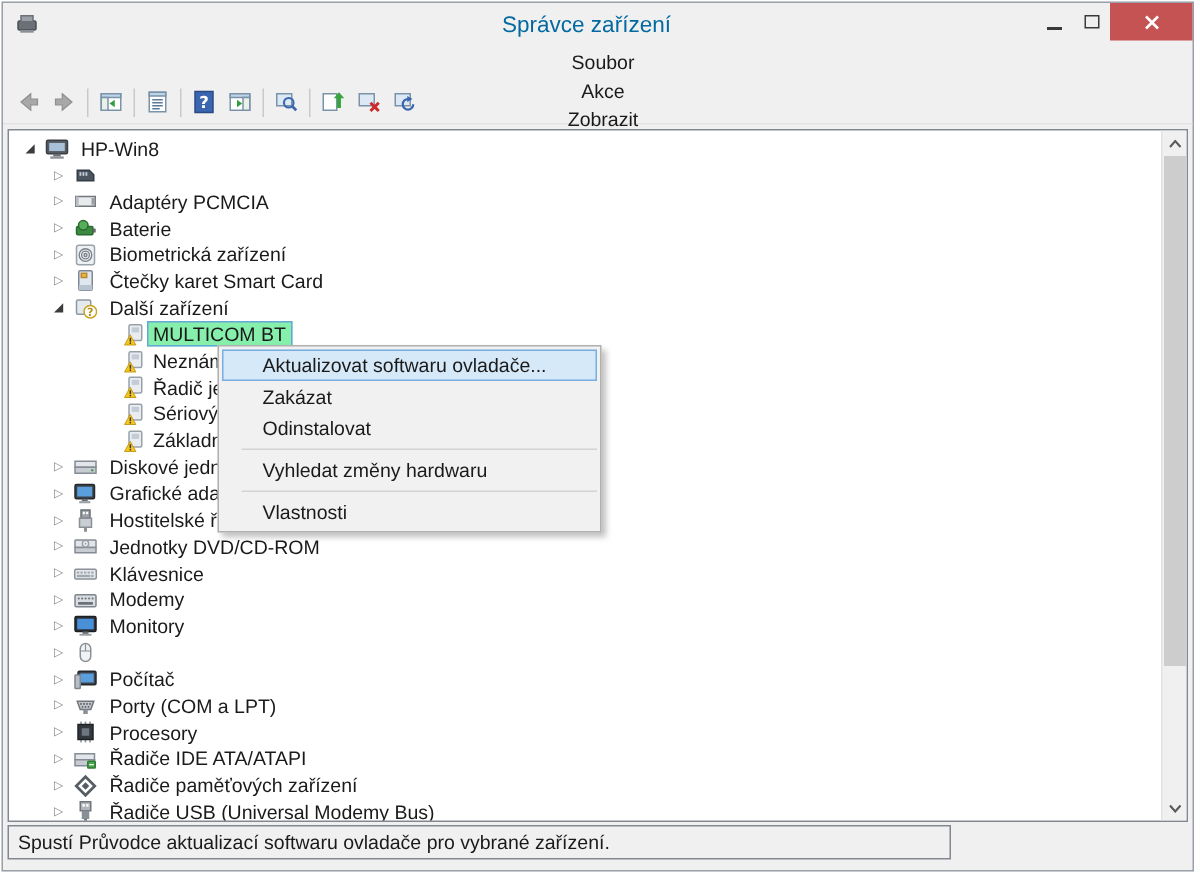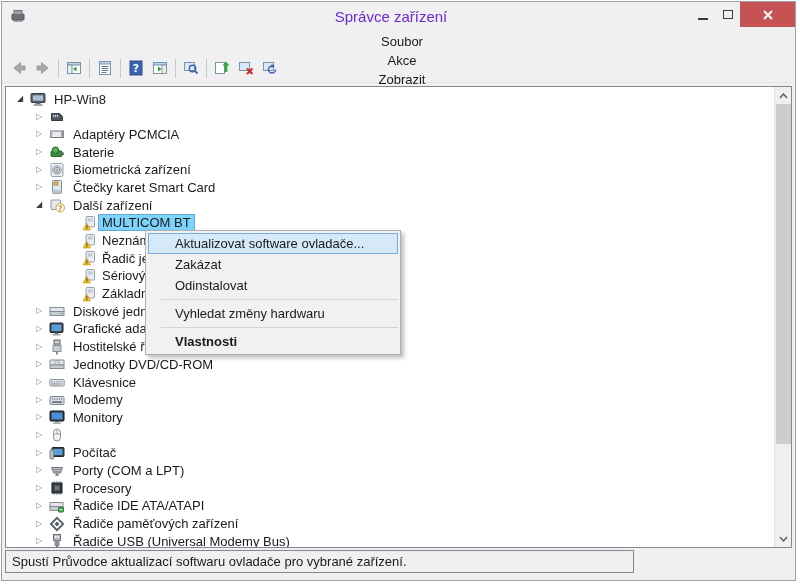--- a/index.html
+++ b/index.html
@@ -15,21 +15,21 @@
   .window {
     position: absolute; left: 1px; top: 1px; width: 795px; height: 580px;
     background: #f0f0f0;
     border: 1px solid #9aa0a8;
   }
   
   .titlebar { position: relative; height: 30px; }
   .app-icon { position: absolute; left: 8px; top: 6px; width: 16px; height: 16px; }
   .title {
     position: absolute; left: 0; right: 15px; top: 6px;
-    text-align: center; font-size: 15px; color: #6d28d9;
+    text-align: center; font-size: 15px; color: #0369a1;
   }
   .win-controls { position: absolute; right: 0; top: 0; display: flex; height: 25px; }
   .wc-btn { display: flex; align-items: center; justify-content: center; }
   .wc-min, .wc-max { width: 25px; }
   .wc-close { width: 55px; background: #c65353; }
   .glyph-min { width: 10px; height: 2px; background: #3a3a3a; margin-top: 8px; }
   .glyph-max { width: 10px; height: 9px; border: 1px solid #3a3a3a; background: transparent; }
   
   .menubar { display: flex; height: 22px; align-items: center; padding-left: 7px; flex-direction: column; }
   .menu-item { padding: 2px 8px; cursor: default; }
@@ -52,21 +52,21 @@
     font-family: "DejaVu Sans", sans-serif; font-size: 8px; line-height: 15px;
   }
   .exp-collapsed { color: #8a8a8a; }
   .exp-expanded  { color: #3c3c3c; }
   .iconbox { position: absolute; top: 1px; width: 16px; height: 16px; }
   .iconbox svg, .tb-btn svg, .app-icon svg { display: block; }
   .lbl { position: absolute; top: 1.5px; white-space: nowrap; line-height: 15px; }
   .lvl0 .expander { left: 8px; }  .lvl0 .iconbox { left: 24px; }  .lvl0 .lbl { left: 48px; }
   .lvl1 .expander { left: 27px; } .lvl1 .iconbox { left: 43px; }  .lvl1 .lbl { left: 67px; } .lvl2 .iconbox { left: 76px; } .lvl2 .lbl { left: 96px; }
   .lbl.sel {
-    background: #7dd3fc; border: 1px solid #64a8d8;
+    background: #86efac; border: 1px solid #64a8d8;
     padding: 0 3px; margin-left: -4px; top: 0.5px;
   }
   
   .scrollbar {
     position: absolute; right: 0; top: 0; bottom: 0; width: 17px;
     background: #f0f0f0; border-left: 1px solid #e2e2e2;
   }
   .sb-arrow { position: absolute; left: 0; width: 17px; height: 17px;
     display: flex; align-items: center; justify-content: center; }
   .sb-up { top: 0; } .sb-down { bottom: 0; }
@@ -76,21 +76,21 @@
     position: absolute; left: 143px; top: 228px; width: 256px;
     background: #f1f1f1; border: 1px solid #b0b0b0;
     box-shadow: 3px 3px 4px rgba(0,0,0,0.25);
     padding: 2px 0;
   }
   .cm-item { height: 21px; line-height: 21px; padding-left: 29px; white-space: nowrap; }
   .cm-item.hl {
     background: #d6e9f8; border: 1px solid #78aede;
     margin: 0 2px; padding-left: 26px; height: 21px; line-height: 19px;
   }
-  .cm-item.bold { font-weight: bold; }
+  .cm-item.bold { font-weight: normal; }
   .cm-sep { height: 1px; background: #d4d4d4; margin: 3px 2px 3px 15px; }
   
   .statusbar {
     position: absolute; left: 3px; top: 548px; width: 629px; height: 23px;
     background: #f0f0f0; border: 1px solid #828790;
     display: flex; align-items: center; padding-left: 6px;
   }
 </style>
 </head>
 <body>
@@ -575,21 +575,21 @@
       <div class="sb-thumb"></div>
       <div class="sb-arrow sb-down">
         <svg width="9" height="6" viewBox="0 0 9 6">
           <polyline points="1,1 4.5,5 8,1" fill="none" stroke="#5a5a5a" stroke-width="1.4"></polyline>
         </svg>
       </div>
     </div>
   </div>
 
   <div class="context-menu" id="context-menu">
-      <div class="cm-item hl">Aktualizovat software ovladače...</div>
+      <div class="cm-item hl">Aktualizovat softwaru ovladače...</div>
       <div class="cm-item">Zakázat</div>
       <div class="cm-item">Odinstalovat</div>
       <div class="cm-sep"></div>
       <div class="cm-item">Vyhledat změny hardwaru</div>
       <div class="cm-sep"></div>
       <div class="cm-item bold">Vlastnosti</div>
     </div>
 
   <div class="statusbar">
     <span>Spustí Průvodce aktualizací softwaru ovladače pro vybrané zařízení.</span>

